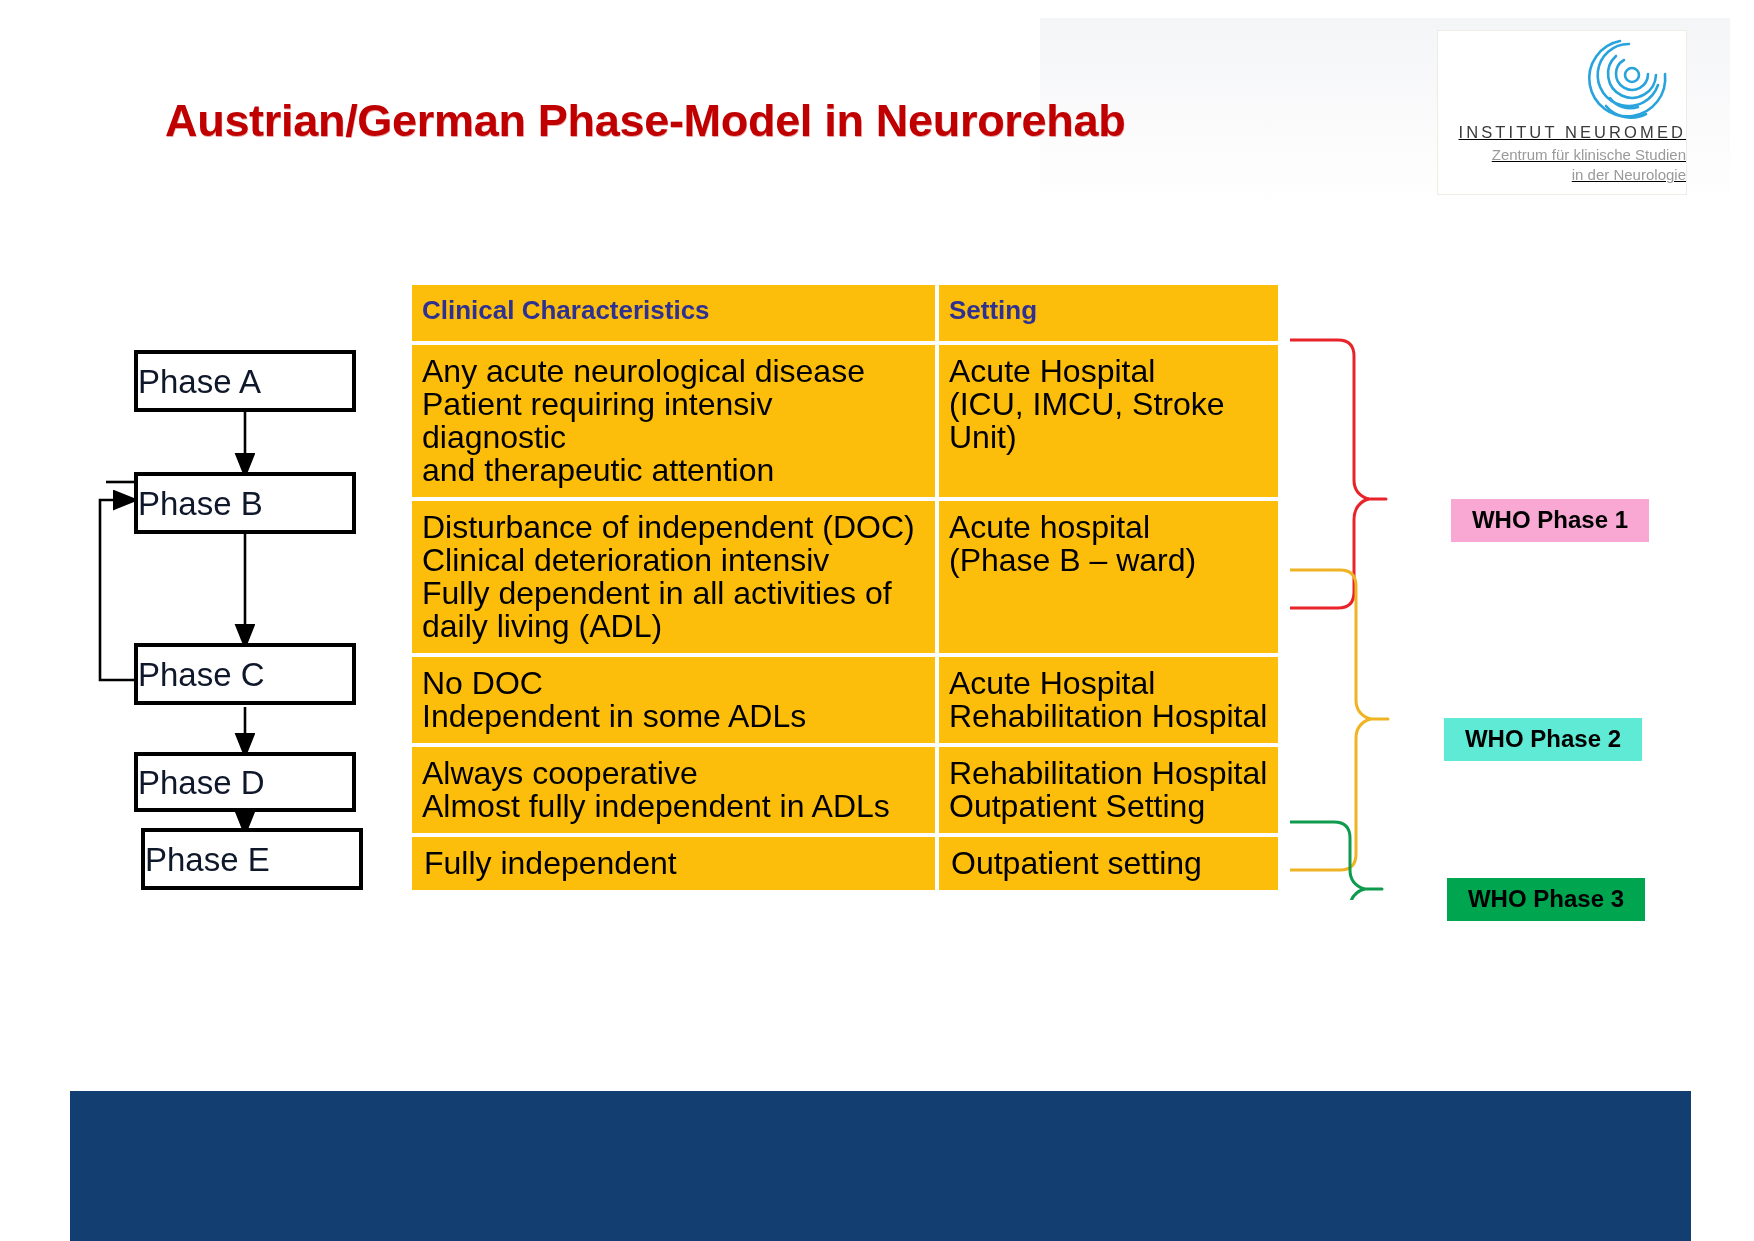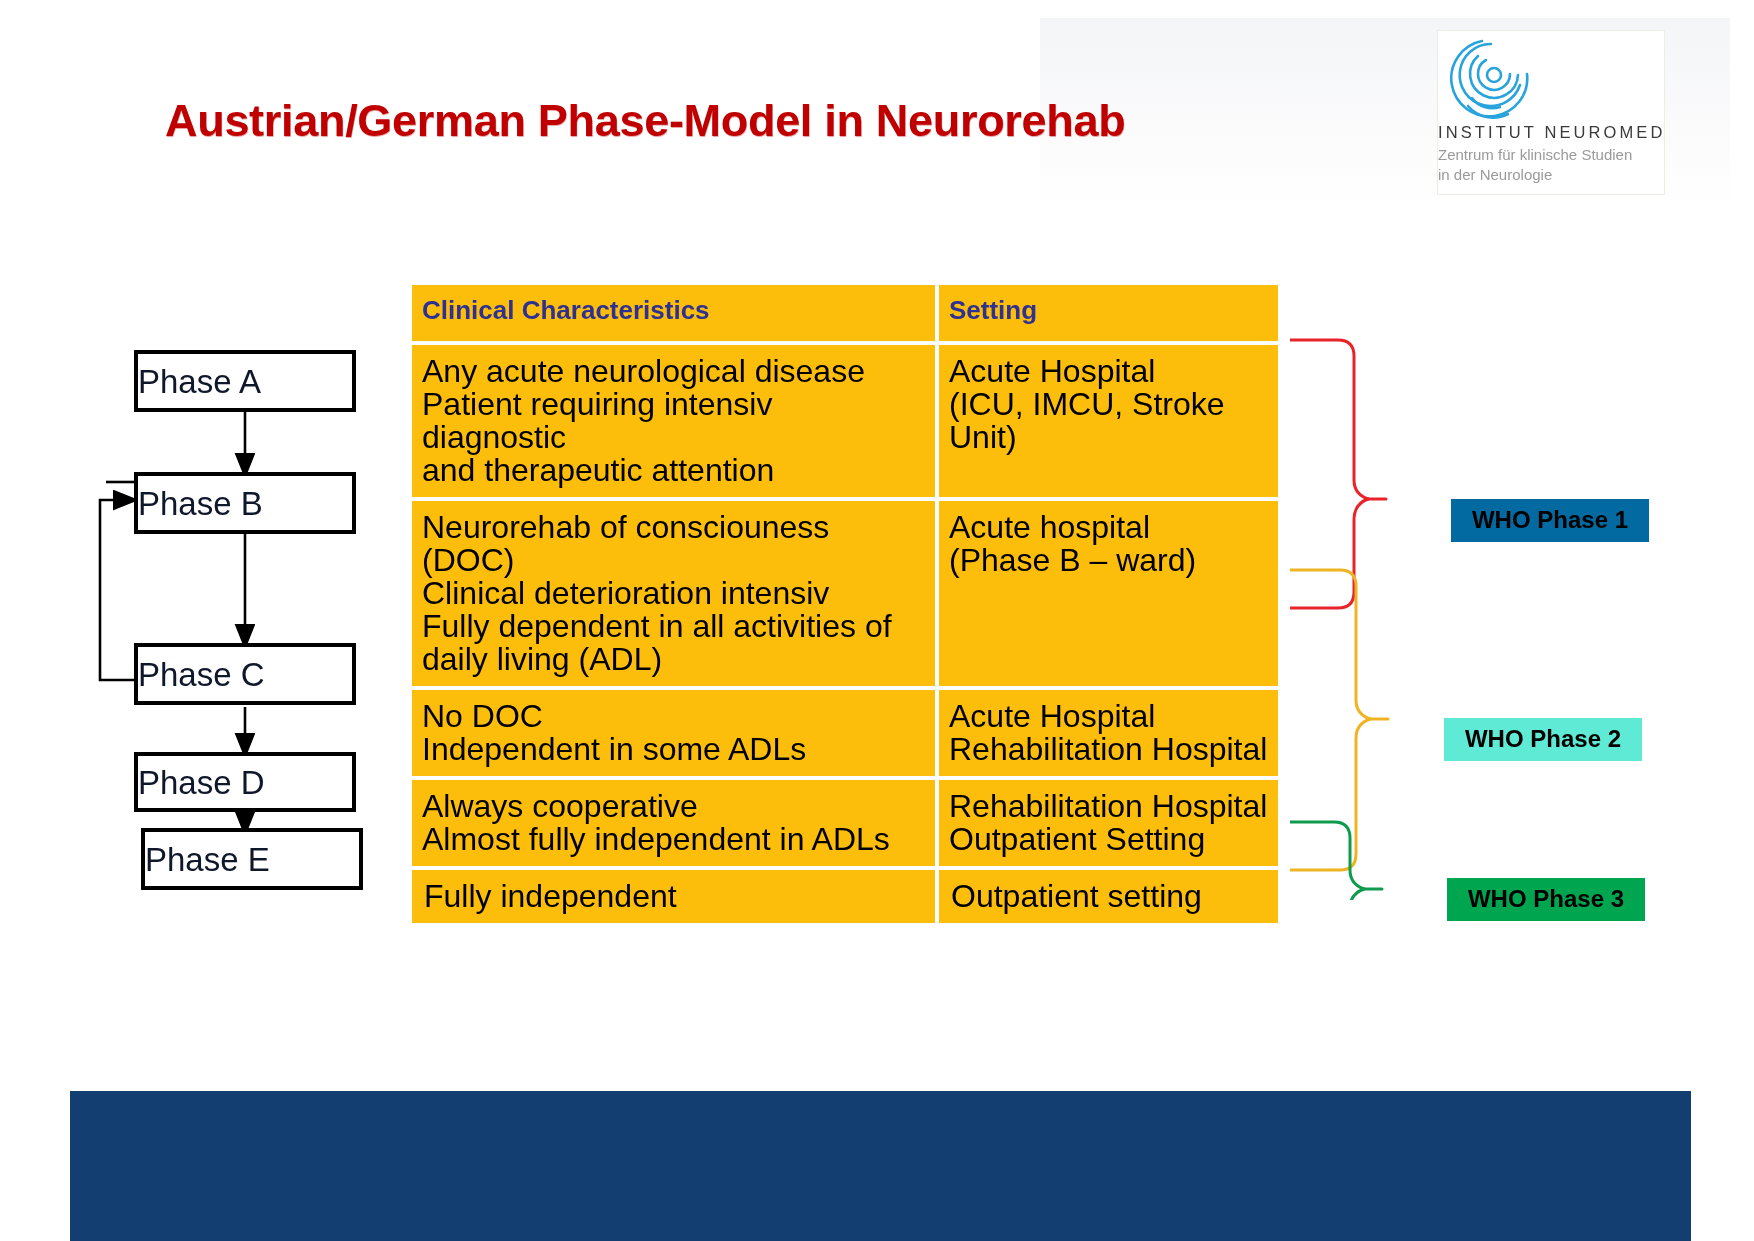--- a/index.html
+++ b/index.html
@@ -33,25 +33,26 @@
     color: #C00000;
     letter-spacing: -0.3px;
     white-space: nowrap;
     text-shadow: 0.5px 0.5px 0 rgba(192,0,0,.35);
   }
 
   
   #logo-block {
     position: absolute;
     left: 1437px; top: 30px;
-    width: 228px; height: 165px;
+    width: 250px; height: 165px;
     background: #ffffff;
     border: 1px solid #efece4;
-    text-align: left;
+    text-align: right;
     overflow: hidden;
+    text-decoration: underline;
   }
   #logo-mark { margin-top: 4px; height: 86px; }
   #logo-name {
     font-size: 16.5px;
     letter-spacing: 3.1px;
     color: #3a3a3a;
     font-family: "Liberation Sans", sans-serif;
     white-space: nowrap;
     margin-top: 2px;
   }
@@ -230,21 +231,21 @@
           <span class="cellline">and therapeutic attention</span>
         </td>
         <td class="col-set">
           <span class="cellline">Acute Hospital</span>
           <span class="cellline">(ICU, IMCU, Stroke</span>
           <span class="cellline">Unit)</span>
         </td>
       </tr>
       <tr>
         <td class="col-clin">
-          <span class="cellline">Neurorehab of consciouness (DOC)</span>
+          <span class="cellline">Disturbance of independent (DOC)</span>
           <span class="cellline">Clinical deterioration intensiv</span>
           <span class="cellline">Fully dependent in all activities of</span>
           <span class="cellline">daily living (ADL)</span>
         </td>
         <td class="col-set">
           <span class="cellline">Acute hospital</span>
           <span class="cellline">(Phase B – ward)</span>
         </td>
       </tr>
       <tr>
@@ -294,17 +295,17 @@
     </g>
 
     <g fill="none" stroke="#0E9B4E" stroke-width="3" stroke-linecap="round">
       <path d="M0,492 L44,492 Q60,492 60,508 L60,540 Q60,554 74,559"></path>
       <path d="M0,632 L44,632 Q60,632 60,616 L60,578 Q60,564 74,559"></path>
       <path d="M74,559 L92,559"></path>
     </g>
   </svg>
 </div>
 
-<div class="who-badge" id="who-badge-1" style="background: #0369a1;">WHO Phase 1</div>
+<div class="who-badge" id="who-badge-1" style="background: #f9a8d4;">WHO Phase 1</div>
 <div class="who-badge" id="who-badge-2" style="background: #5eead4;">WHO Phase 2</div>
 <div class="who-badge" id="who-badge-3" style="background: rgb(0, 165, 80);">WHO Phase 3</div>
 
 <div id="bottom-bar" style="background: rgb(18, 62, 113);"></div>
 
 </body></html>

